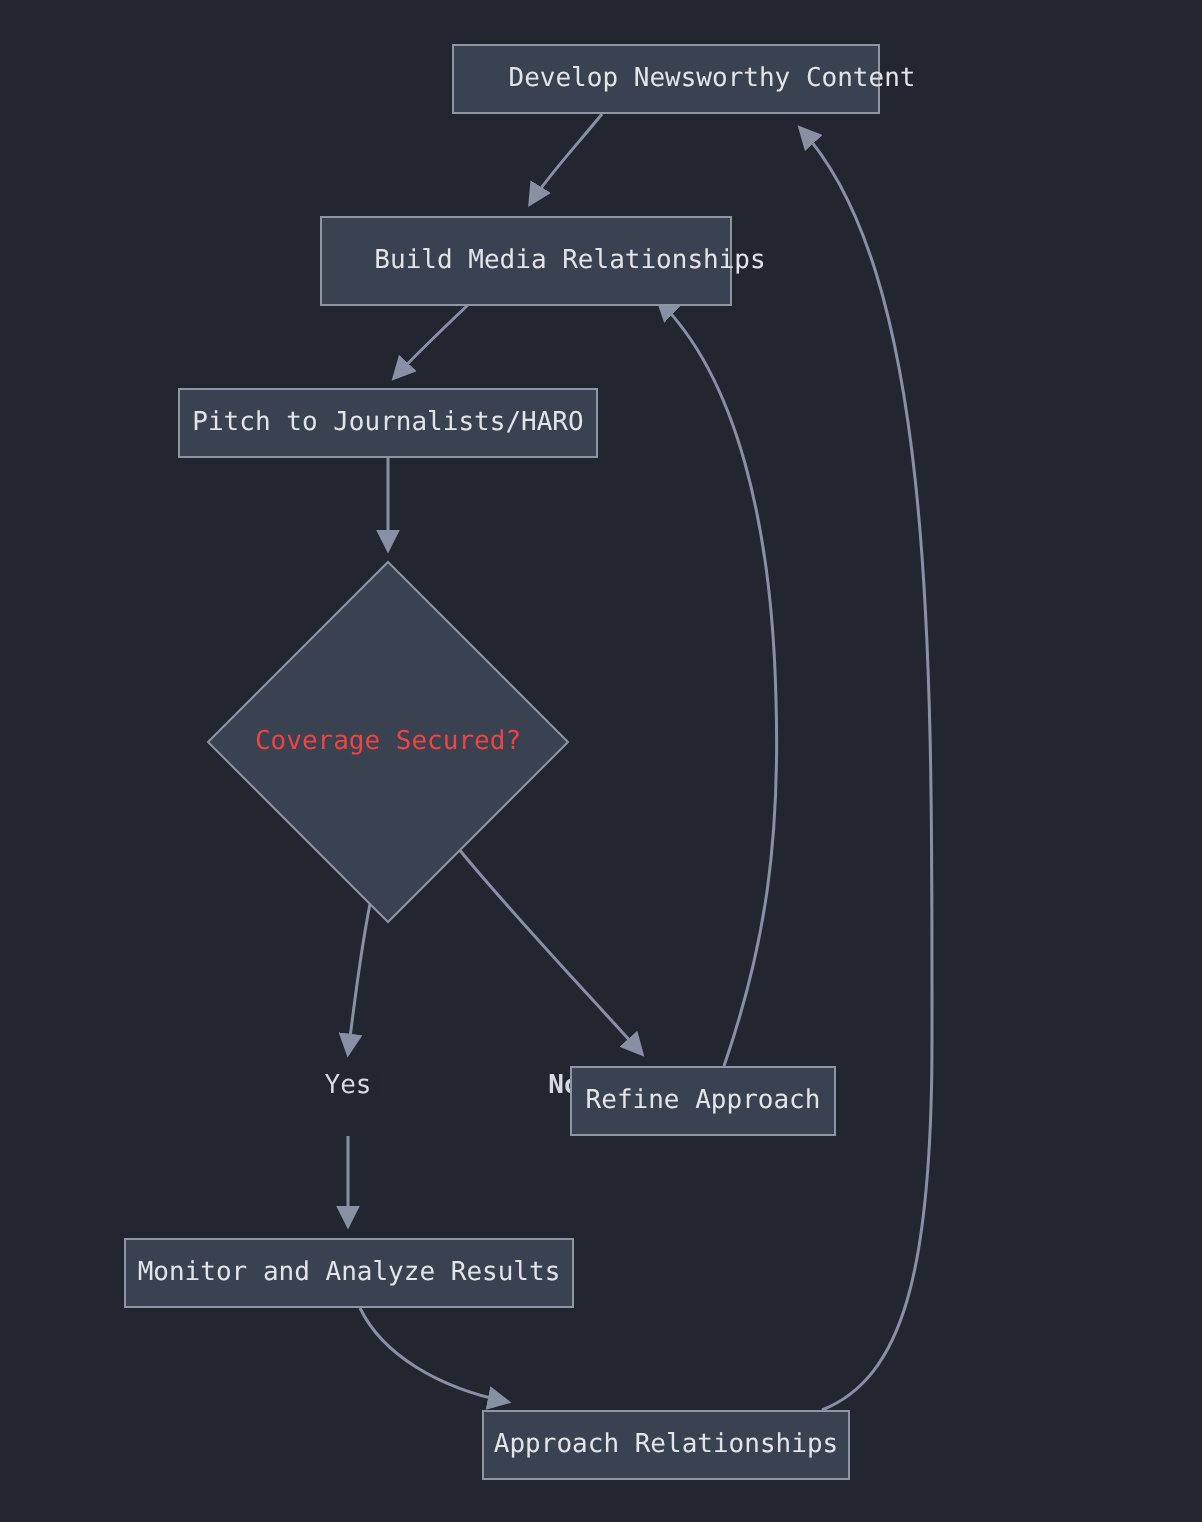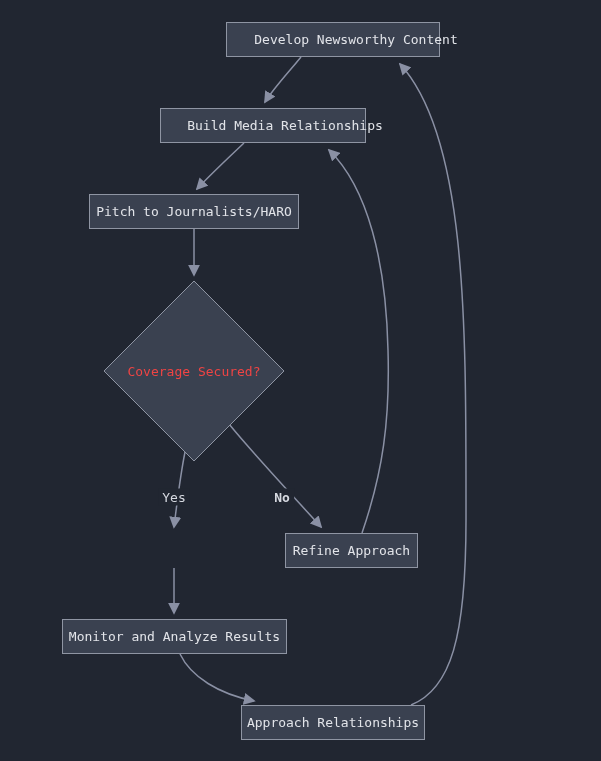--- a/index.html
+++ b/index.html
@@ -46,20 +46,21 @@
     text-align: center;
   }
   .edge-label {
     position: absolute;
     transform: translate(-50%, -50%);
     background: #212631;
     color: #d6d9e0;
     font-size: 13px;
     padding: 1px 4px;
     white-space: nowrap;
+    margin-top: 46px;
   }
 </style>
 </head>
 <body>
 
 <div class="canvas">
 
   <svg class="edges" width="601" height="761" viewBox="0 0 601 761">
     <defs>
       <marker id="arrow" viewBox="0 0 10 10" refX="8.5" refY="5" markerWidth="8" markerHeight="8" orient="auto">
@@ -85,21 +86,21 @@
 
     <path class="edge" marker-end="url(#arrow)" d="M411,705 C451,689 466,637 466,520 C466,330 468,138 400,64"></path>
 
     <polygon class="diamond" points="194,281 284,371 194,461 104,371"></polygon>
   </svg>
 
   <div class="node" style="left:226px; top:22px; width:214px; height:35px;padding-left:46px;">
     <span>Develop Newsworthy Content</span>
   </div>
 
-  <div class="node" style="left:160px; top:108px; width:206px; height:35px;padding-left:44px;">
+  <div class="node" style="left:160px; top:108px; width:206px; height:45px;padding-left:44px;">
     <span>Build Media Relationships</span>
   </div>
 
   <div class="node" style="left:89px; top:194px; width:210px; height:35px;text-align:center;">
     <span>Pitch to Journalists/HARO</span>
   </div>
 
   <div class="diamond-label" style="left:194px; top:371px;">Coverage Secured?</div>
 
   <div class="edge-label" style="left:174px; top:497px;">Yes</div>

